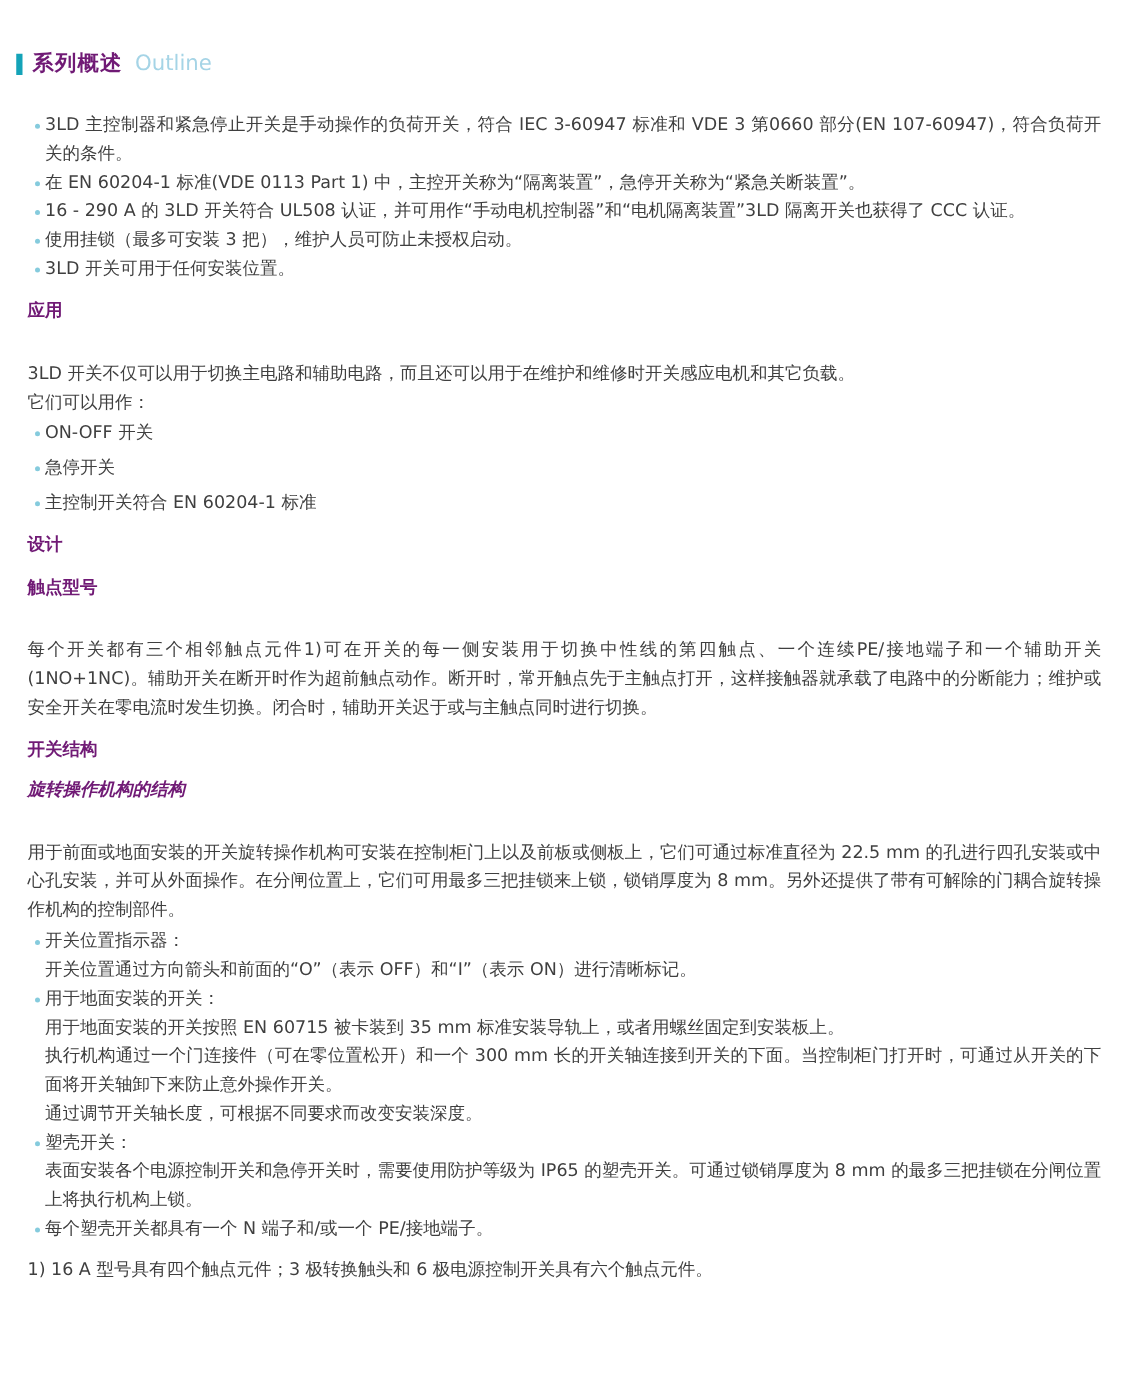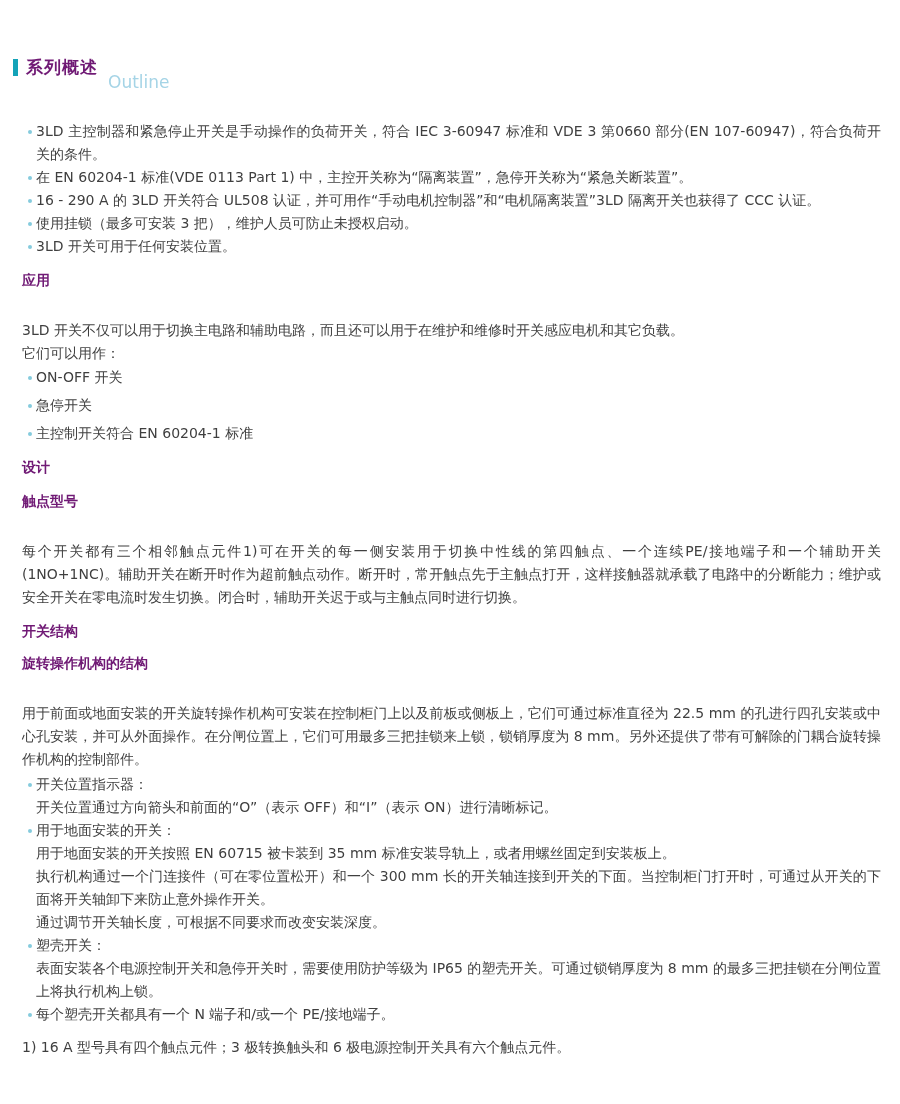--- a/index.html
+++ b/index.html
@@ -37,34 +37,33 @@
   .title-cn {
     font-size: 17px;
     font-weight: bold;
     color: #701a75;
     letter-spacing: 1px;
   }
   .title-en {
     font-size: 17px;
     color: var(--subtitle);
     margin-left: 10px;
-    margin-top: 31px;
   }
 
   .p {
     text-align: justify;
     white-space: pre-line;
     margin: 27px 0 0 0;
   }
   .h {
     font-weight: bold;
     color: #701a75;
     margin: 11px 0 0 0;
   }
-  .h.tight { margin-top: 9px; }
+  .h.tight { margin-top: 9px; font-style: italic; }
 
   ul.bullets {
     list-style: none;
     margin: 0;
     padding: 0;
   }
   ul.bullets li {
     position: relative;
     padding-left: 14px;
   }

